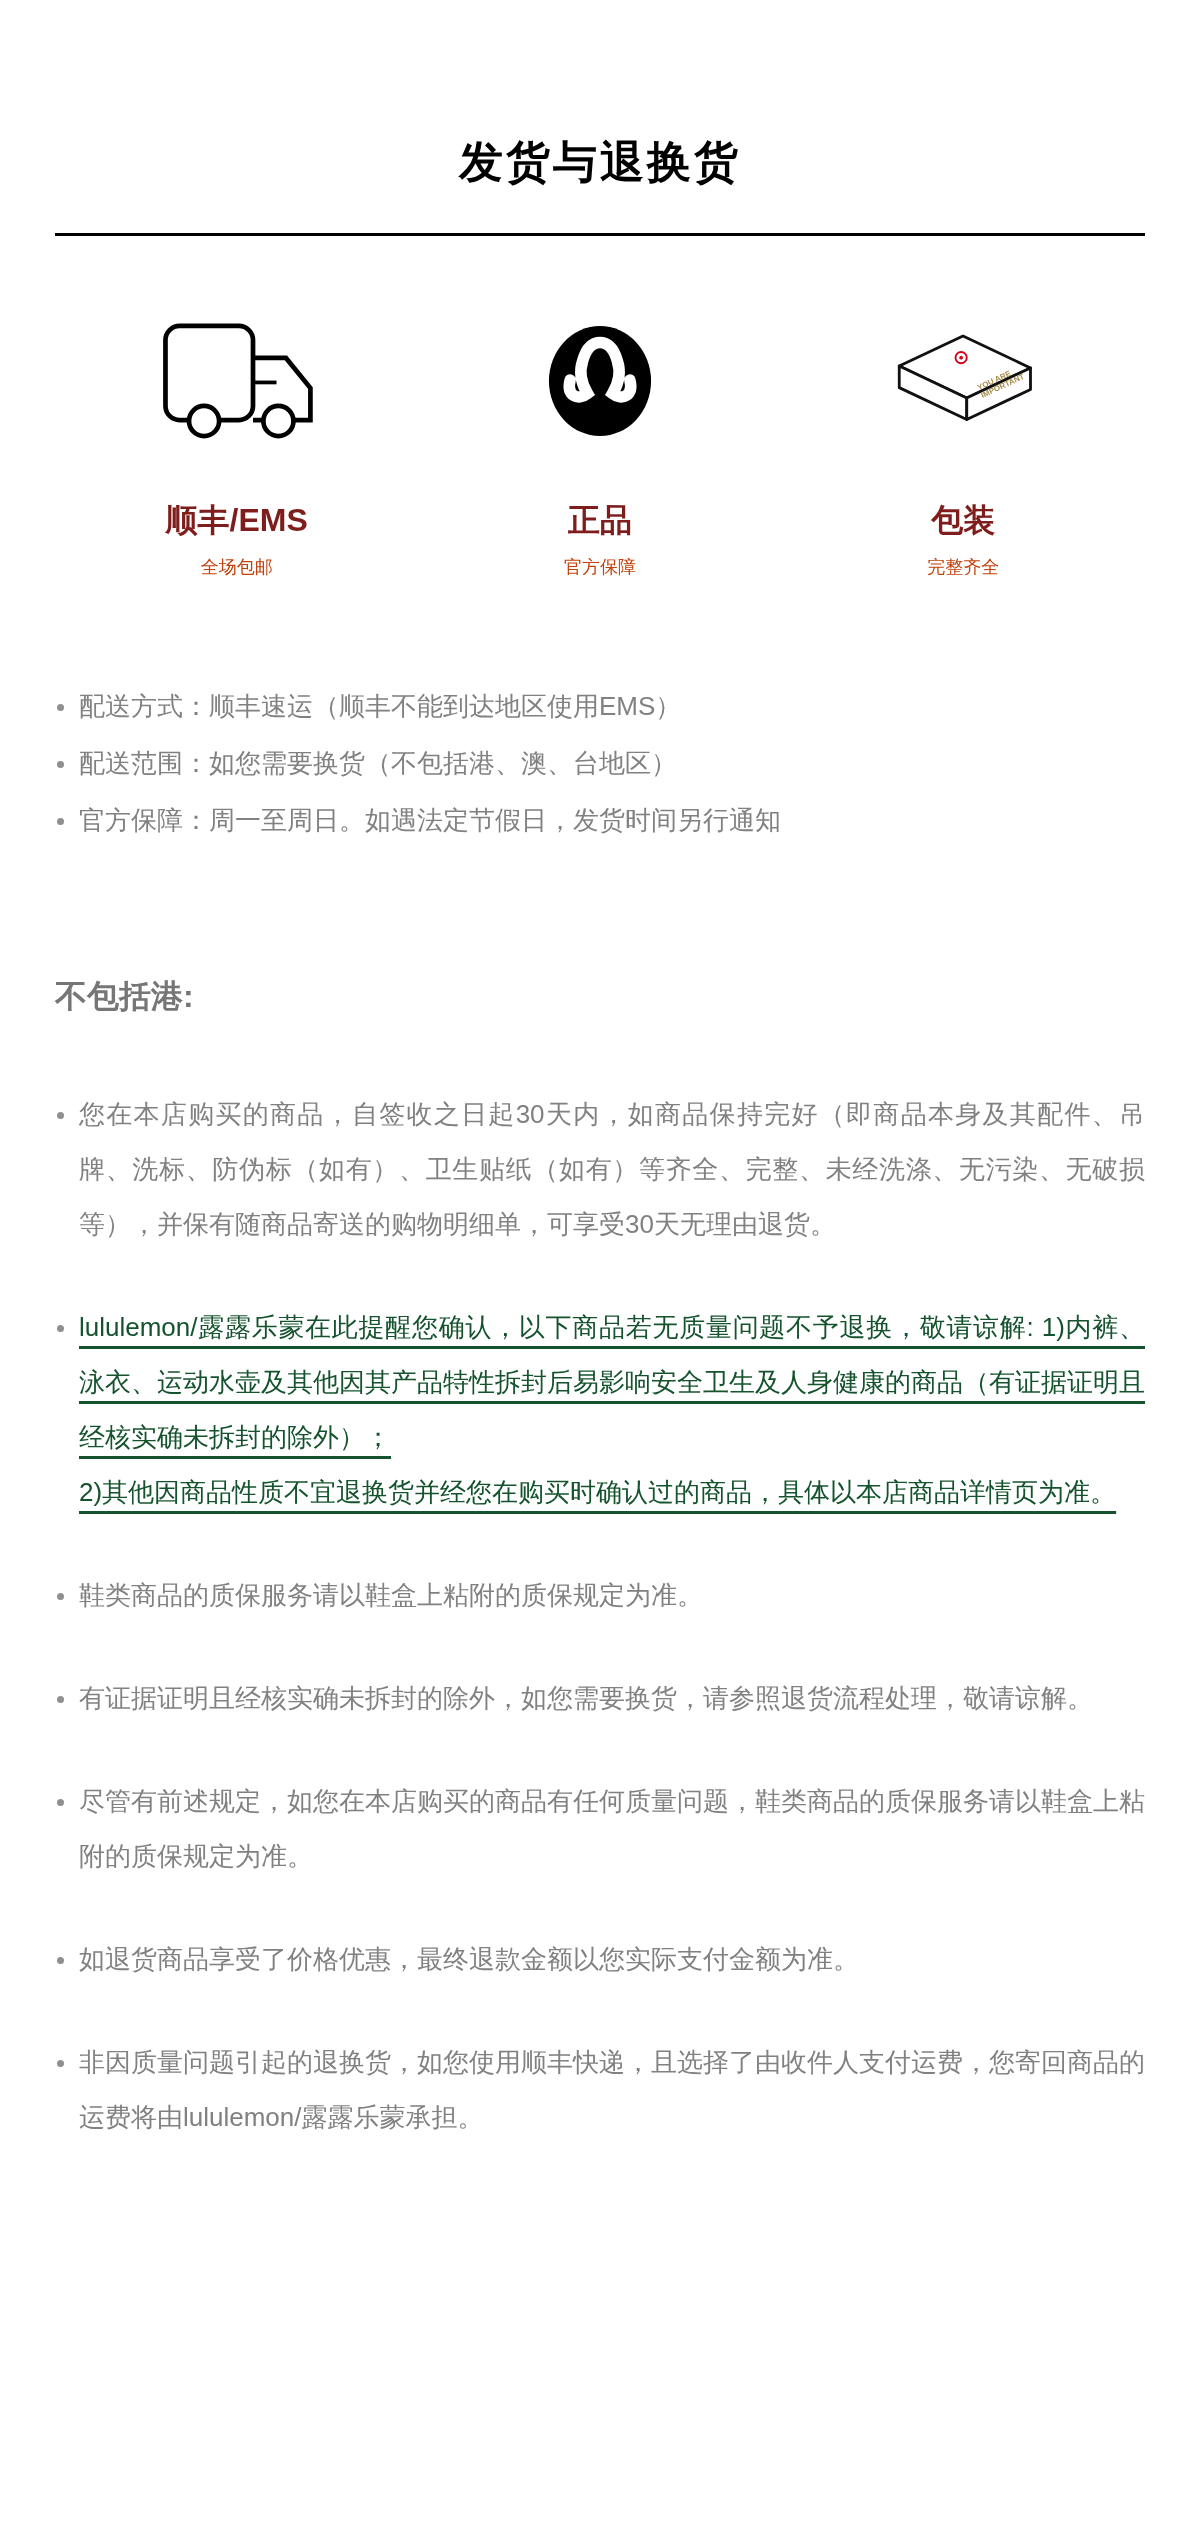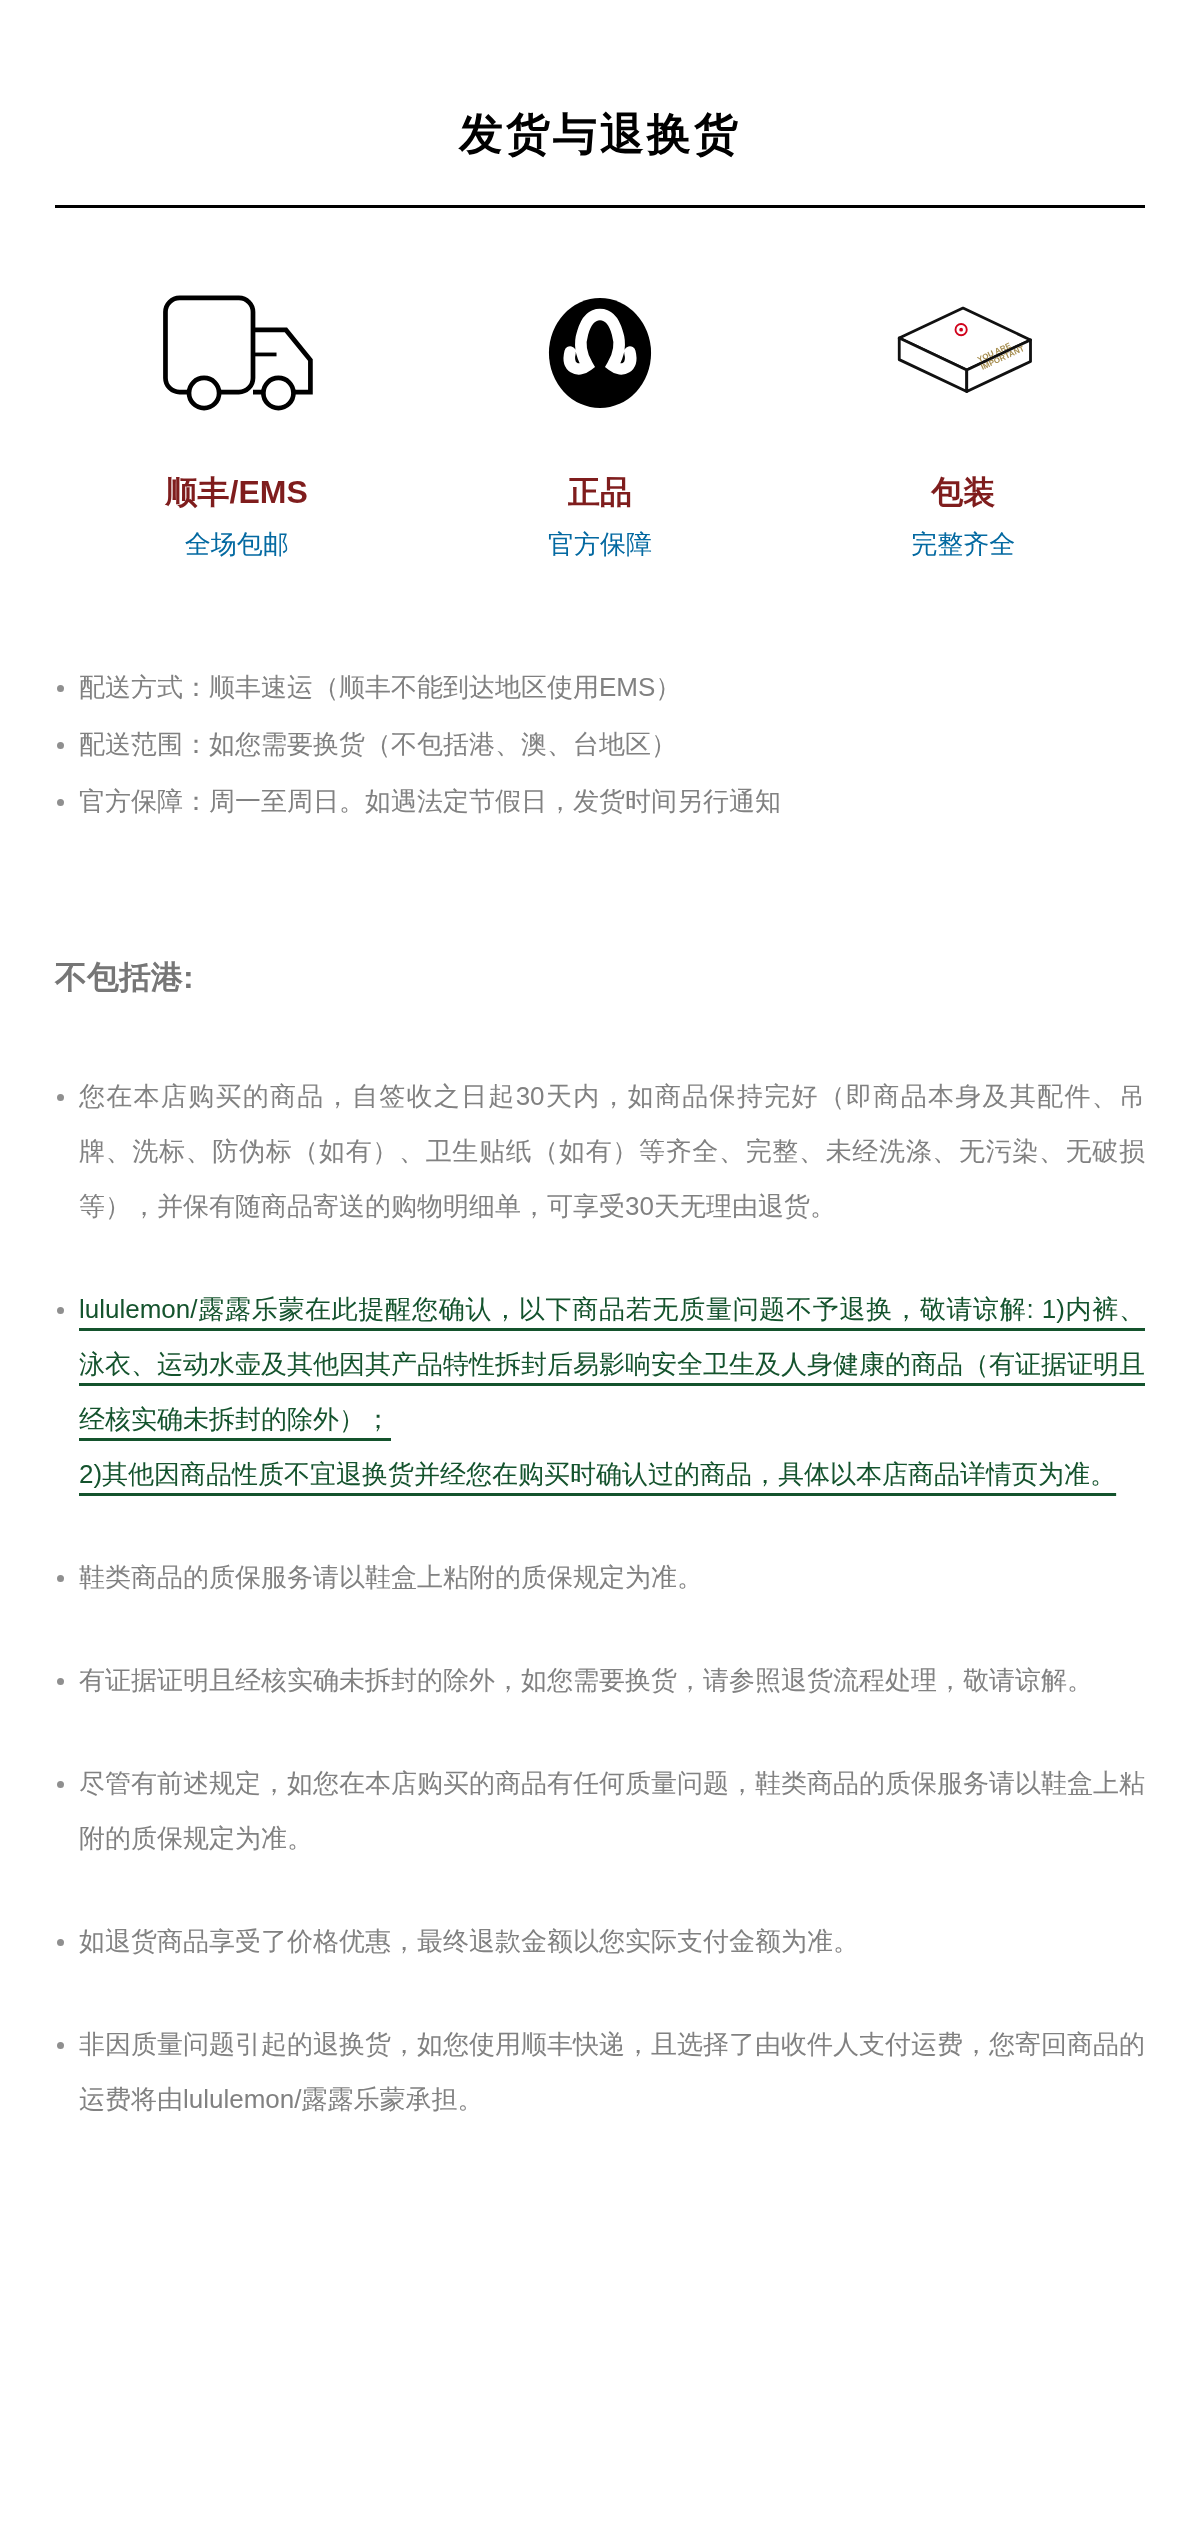--- a/index.html
+++ b/index.html
@@ -1,26 +1,26 @@
 <!DOCTYPE html>
 <html><head>
 <meta charset="utf-8">
 <style>
   html,body{margin:0;padding:0;background:#ffffff;}
   body{width:1200px;font-family:"Liberation Sans","DejaVu Sans",sans-serif;-webkit-font-smoothing:antialiased;}
-  .page{padding:108px 55px 46px 55px;box-sizing:border-box;}
+  .page{padding:108px 55px 46px 55px;box-sizing:border-box;margin-top:28px;}
 
   .title{font-size:44px;font-weight:700;color:#000;text-align:center;letter-spacing:3px;line-height:1.2;}
   .divider{margin-top:44px;border-top:3px solid #000;height:0;}
 
   .features{display:flex;margin-top:85px;}
   .feature{flex:1;display:flex;flex-direction:column;align-items:center;}
   .feature-icon{height:122px;display:flex;align-items:center;justify-content:center;}
   .feature-title{margin-top:58px;font-size:32px;font-weight:700;color:#7f1d1d;line-height:1.2;}
-  .feature-sub{margin-top:18px;font-size:26px;color:#0369a1;line-height:1.2;}
+  .feature-sub{margin-top:18px;font-size:18px;color:#c2410c;line-height:1.2;}
 
   .ship-list{margin-top:100px;}
   .item{position:relative;padding-left:24px;font-size:26px;line-height:55px;color:#818181;text-align:justify;}
   .ship-list .item{margin-bottom:2px;}
   .dot{position:absolute;left:2px;top:25px;width:7px;height:7px;border-radius:50%;background:#8f8f8f;}
 
   .returns-heading{margin-top:128px;font-size:32px;font-weight:700;color:#767676;line-height:1.3;}
   .returns-list{margin-top:70px;}
   .returns-list .item{margin-bottom:48px;}
   .returns-list .item:last-child{margin-bottom:0;}

